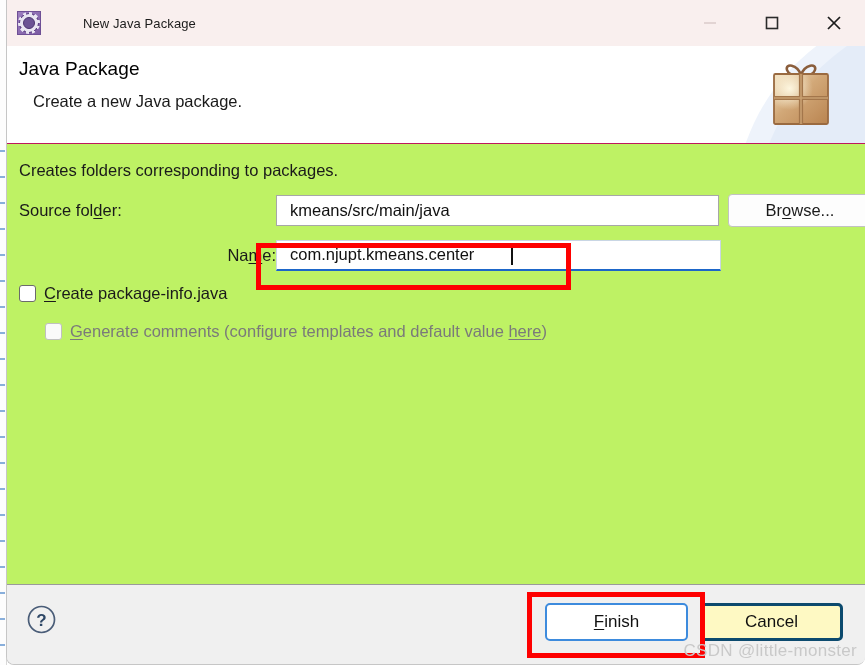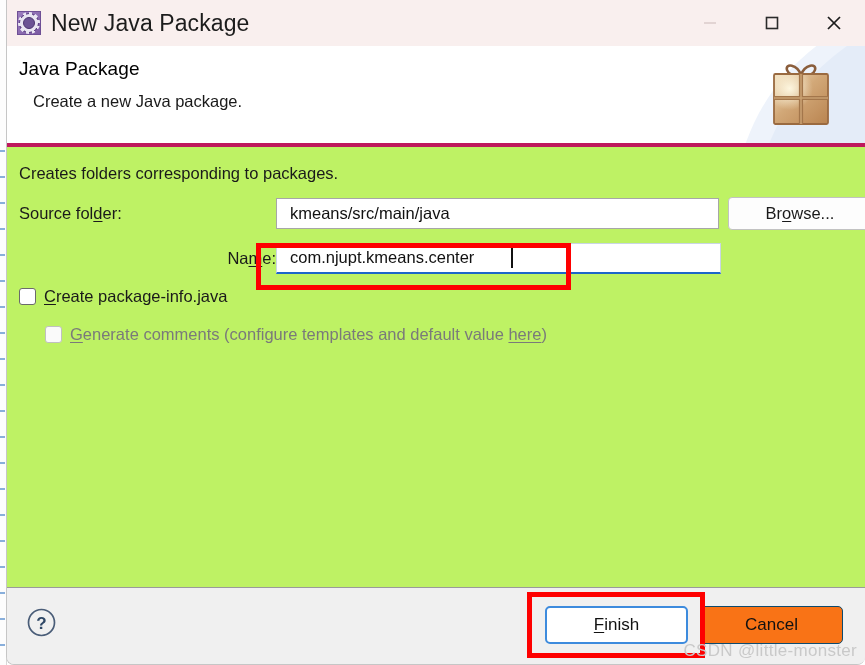--- a/index.html
+++ b/index.html
@@ -106,24 +106,25 @@
     position: absolute;
     left: 6px; top: 6px;
     width: 12px; height: 12px;
     border-radius: 50%;
     background: #6b5394;
     border: 1px solid #4c3670;
     box-sizing: border-box;
     z-index: 2;
   }
   .title-text {
-    font-size: 23px;
+    font-size: 13px;
     color: #1c1c1c;
     letter-spacing: .1px;
     white-space: nowrap;
+    margin-left: 32px;
   }
 
   .win-controls {
     position: absolute;
     right: 0;
     top: 0;
     height: 46px;
     display: flex;
     align-items: center;
   }
@@ -135,21 +136,21 @@
     justify-content: center;
     cursor: default;
   }
   .win-btn svg { display: block; }
 
   
   .header {
     position: relative;
     height: 97px;
     background: #ffffff;
-    border-bottom: 4px solid #be185d;
+    border-bottom: 1px solid #be185d;
     overflow: hidden;
   }
   .header-swoosh {
     position: absolute;
     right: 0;
     top: -30px;
     width: 230px;
     height: 190px;
     pointer-events: none;
   }
@@ -312,22 +313,22 @@
   .footer-buttons {
     position: absolute;
     right: 22px;
     top: 18px;
     display: flex;
     gap: 12px;
   }
   .btn {
     width: 143px;
     height: 38px;
-    background: #f97316;
-    border: 1px solid #0c4a6e;
+    background: #fef9c3;
+    border: 3px solid #0c4a6e;
     border-radius: 5px;
     box-sizing: border-box;
     display: flex;
     align-items: center;
     justify-content: center;
     font-size: 17px;
     color: #111111;
     cursor: default;
   }
   .btn.primary {

